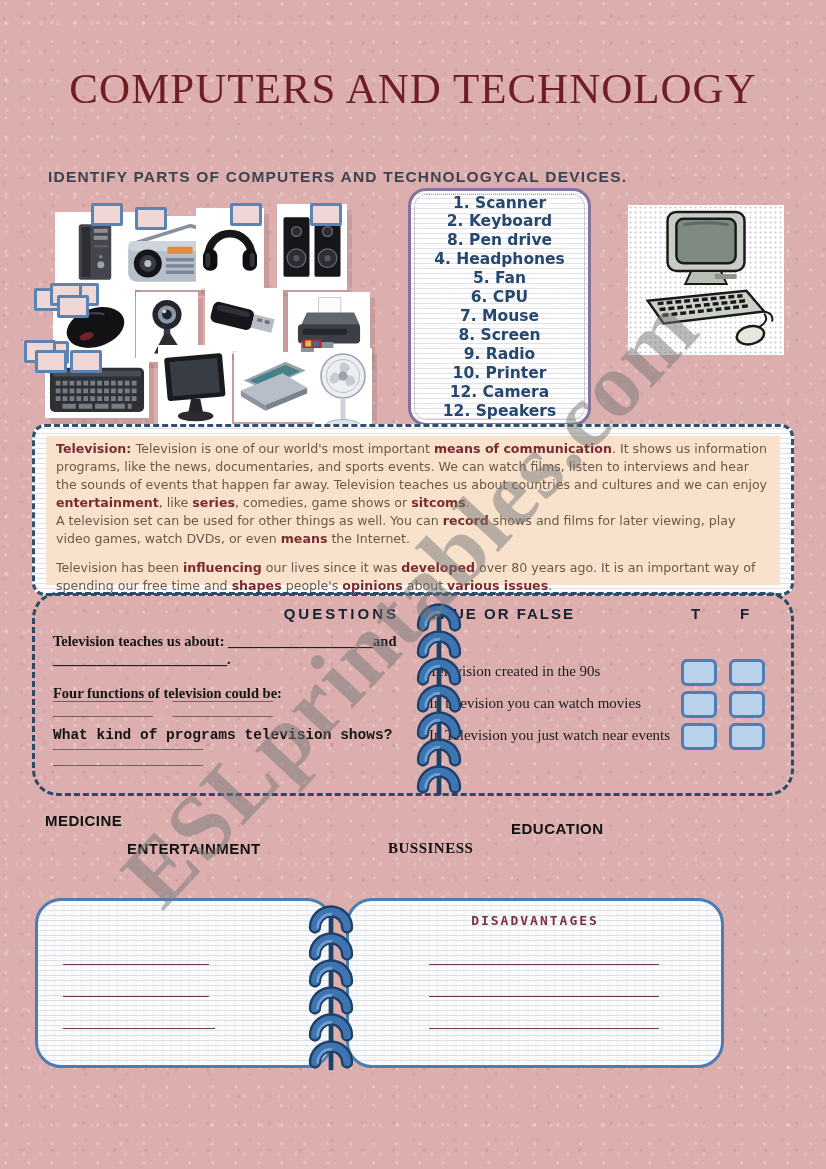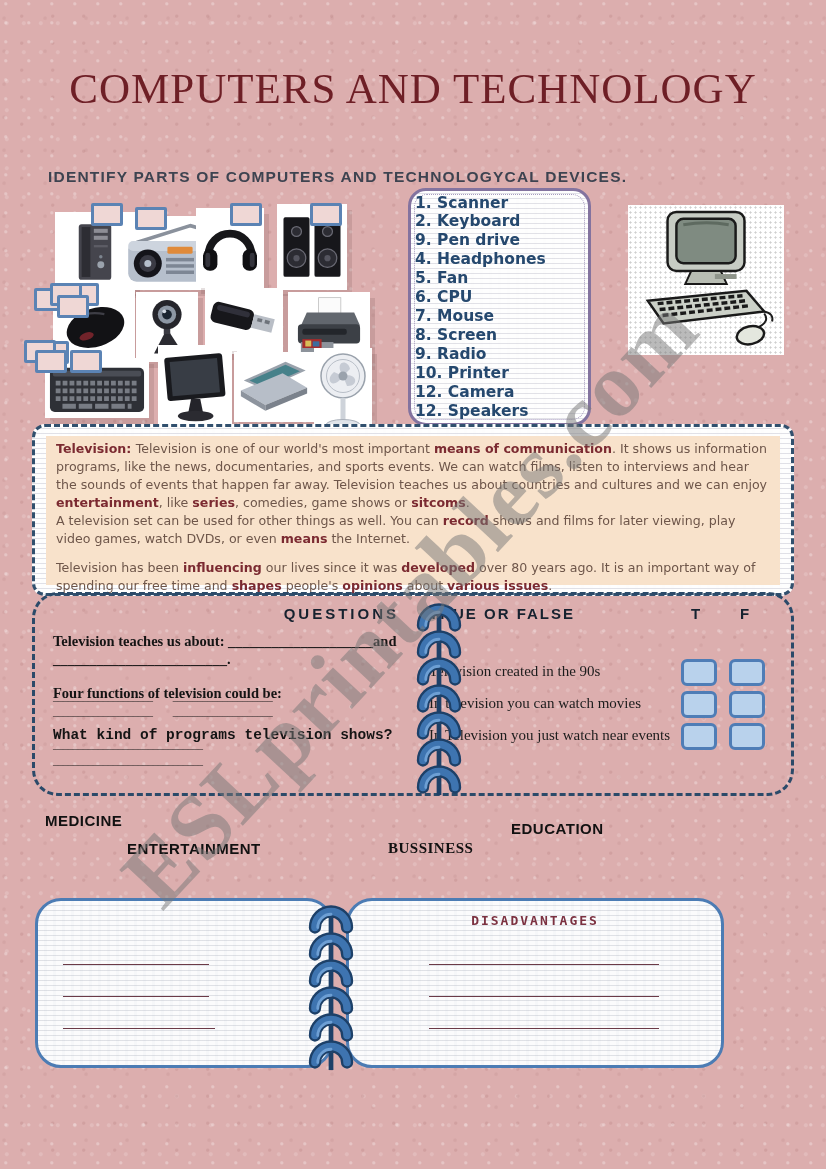--- a/index.html
+++ b/index.html
@@ -27,21 +27,21 @@
   .abox{position:absolute;width:26px;height:17px;background:#efd7d5;
     border:3px solid #5b83b4;border-radius:2px;z-index:5;}
   
   .dashtex{background-color:#fdfdfd;
     background-image:repeating-linear-gradient(0deg, transparent 0 4px, rgba(150,150,172,.28) 4px 5px),
       repeating-linear-gradient(90deg, rgba(255,255,255,.5) 0 6px, transparent 6px 9px);}
   #listbox{top:188px;left:408px;width:177px;height:232px;border:3px solid #83739f;
     border-radius:18px;z-index:2;}
   #listbox::before{content:"";position:absolute;inset:3px;border:1px dotted #a89cc0;border-radius:13px;}
   #listbox .items{position:absolute;inset:8px 4px;display:flex;flex-direction:column;
-    justify-content:center;align-items:flex-start;}
+    justify-content:center;align-items:center;}
   .keyitem{font-family:"DejaVu Sans", sans-serif;font-weight:bold;font-size:15.5px;
     line-height:18.9px;color:#25486e;white-space:nowrap;}
   
   #clipart{top:205px;left:628px;width:156px;height:150px;background-color:#fff;
     background-image:radial-gradient(#cfcfcf 0.8px, transparent 1.4px);background-size:5px 5px;
     display:flex;align-items:center;justify-content:center;z-index:1;}
   
   #tvbox{top:424px;left:32px;width:756px;height:166px;border:3px dashed #31506e;
     border-radius:13px;z-index:2;}
   #tvinner{position:absolute;inset:9px 11px 8px 11px;background:#f8e2cb;
@@ -270,21 +270,21 @@
           <ellipse cx="50" cy="146" rx="34" ry="11" fill="#dfe3e9" stroke="#aab0ba" stroke-width="2"></ellipse>
         </svg>
       </span>
   </div>
   <div class="abox" style="top:350px;left:35px;"></div>
 
   <div class="abs dashtex" id="listbox">
     <div class="items">
       <div class="keyitem">1. Scanner</div>
       <div class="keyitem">2. Keyboard</div>
-      <div class="keyitem">9. Pen drive</div>
+      <div class="keyitem">8. Pen drive</div>
       <div class="keyitem">4. Headphones</div>
       <div class="keyitem">5. Fan</div>
       <div class="keyitem">6. CPU</div>
       <div class="keyitem">7. Mouse</div>
       <div class="keyitem">8. Screen</div>
       <div class="keyitem">9. Radio</div>
       <div class="keyitem">10. Printer</div>
       <div class="keyitem">12. Camera</div>
       <div class="keyitem">12. Speakers</div>
     </div>

